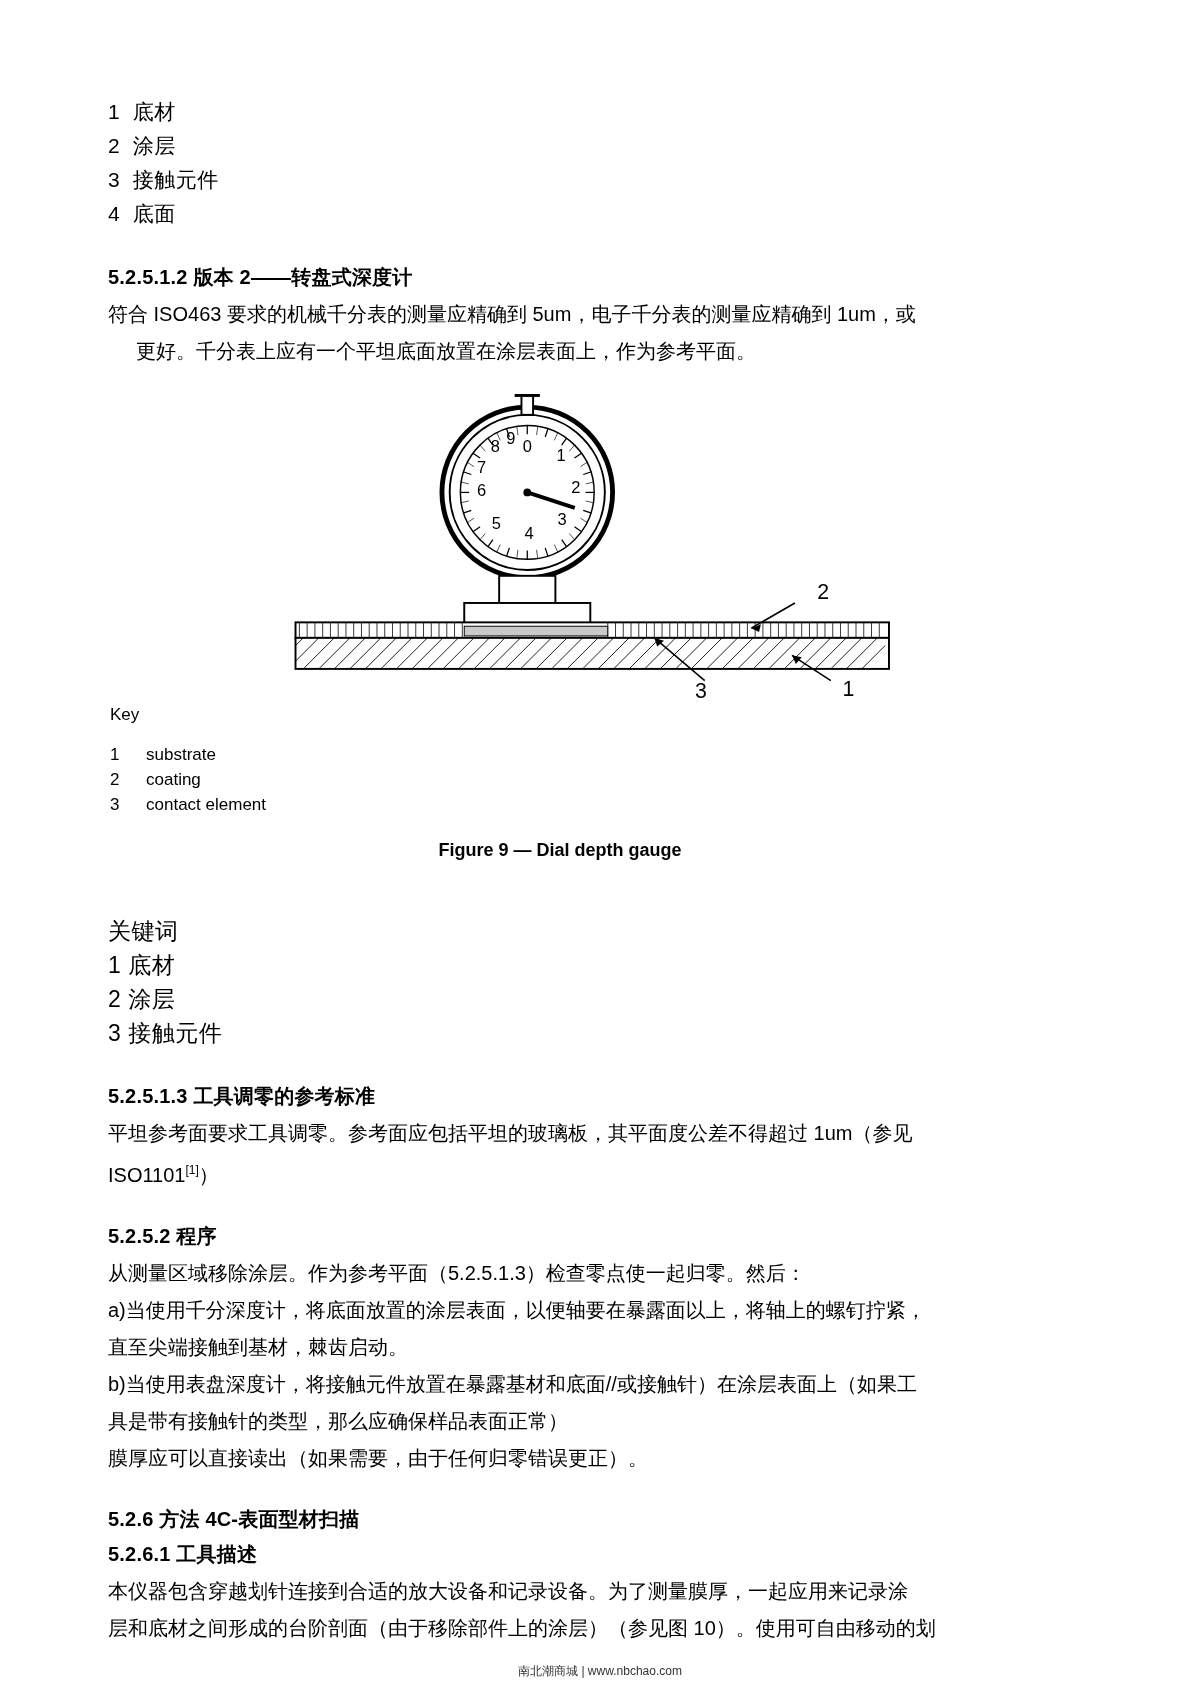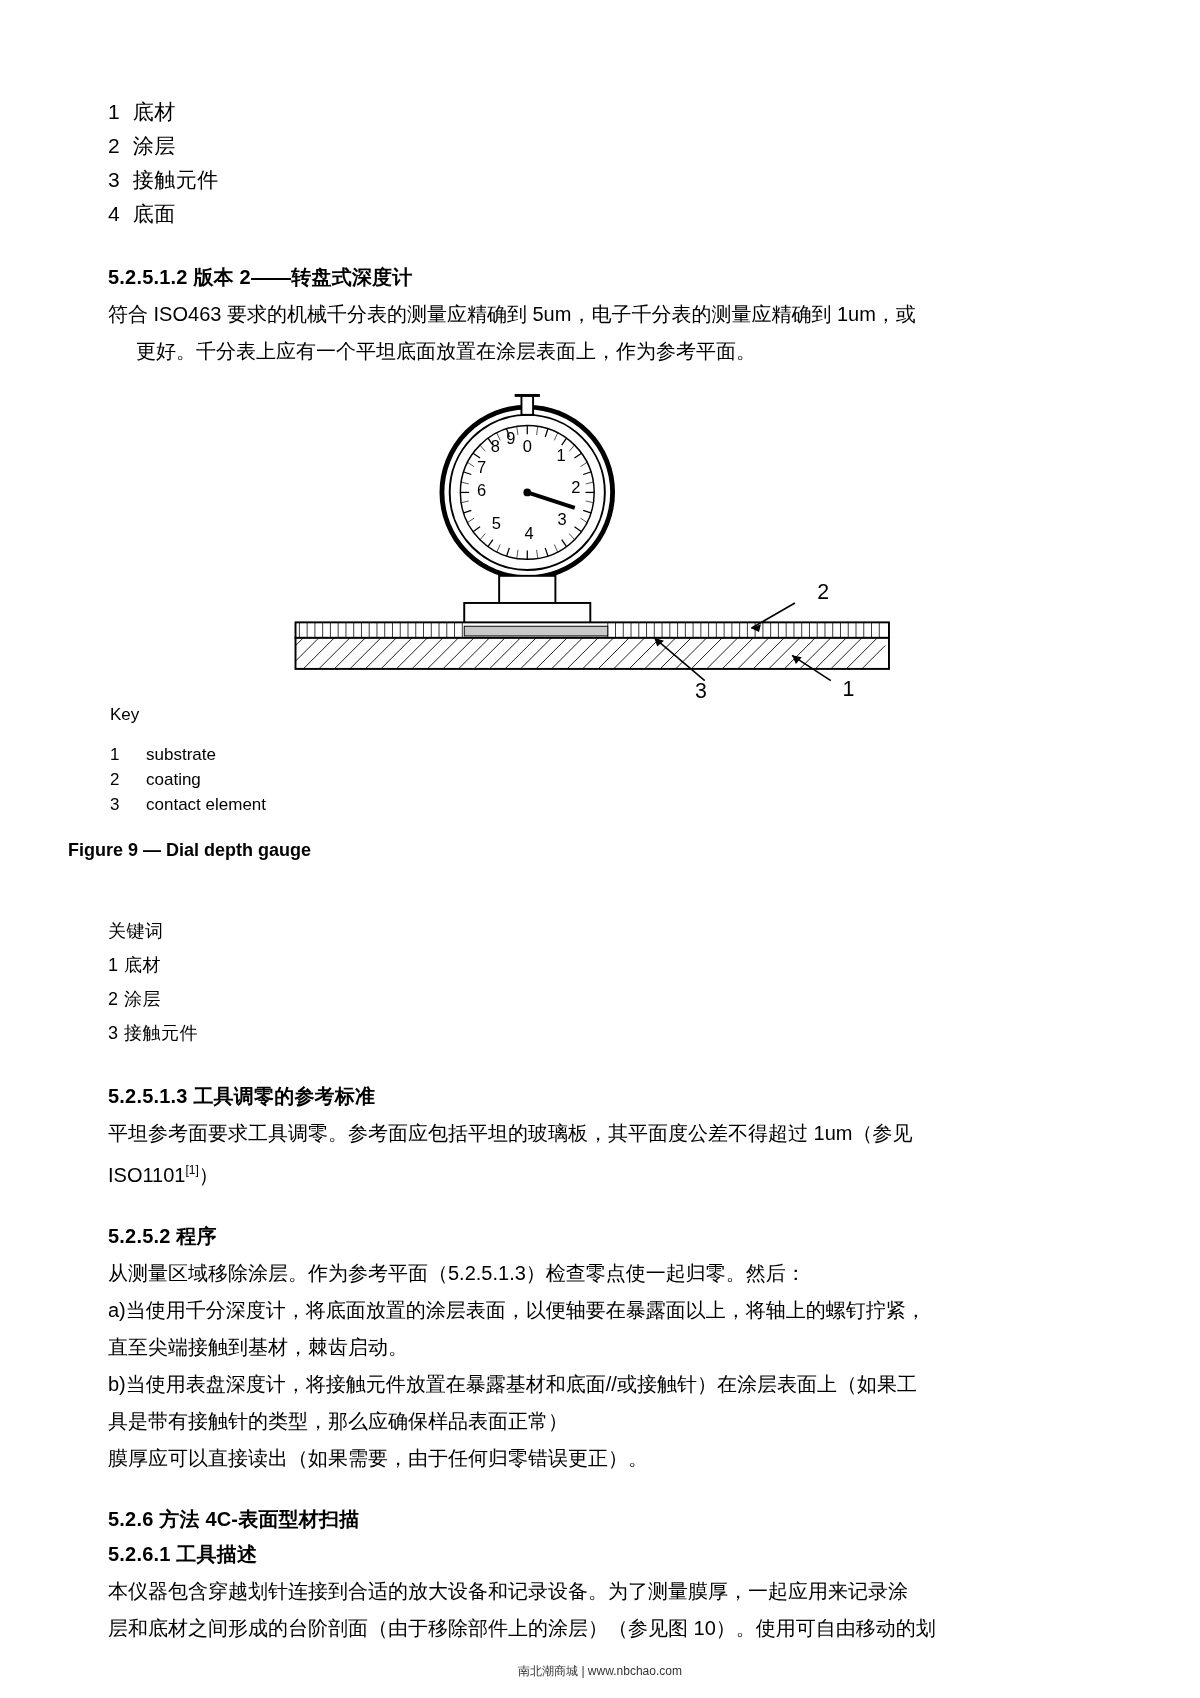--- a/index.html
+++ b/index.html
@@ -67,28 +67,29 @@
     margin-bottom: 15px;
   }
   .keyblock .krow {
     display: block;
   }
   .keyblock .knum {
     display: inline-block;
     width: 36px;
   }
   .figcap {
+    text-align: center;
     font-weight: bold;
     font-size: 18px;
     margin-top: 14px;
     margin-left: -40px;
   }
 
   .kw {
-    font-size: 18px;
+    font-size: 23px;
     line-height: 34px;
     margin-top: 26px;
     letter-spacing: 0.5px;
   }
   .kw div { white-space: pre; }
 
   sup { font-size: 12px; vertical-align: super; }
 
   .footer {
     position: absolute;

